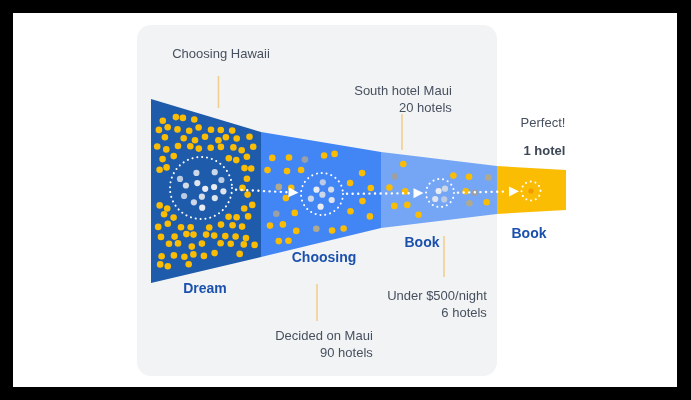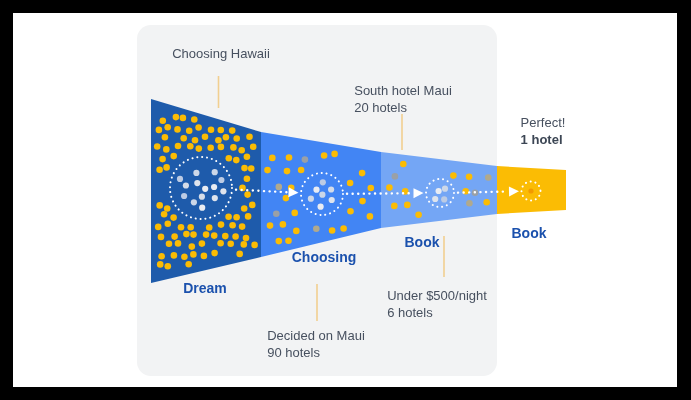--- a/index.html
+++ b/index.html
@@ -1,23 +1,23 @@
 <!DOCTYPE html>
 <html><head>
 <meta charset="utf-8">
 <style>
   html,body{margin:0;padding:0;background:#000;}
   .page{position:relative;width:691px;height:400px;background:var(--frame,#000);
         font-family:"Liberation Sans",sans-serif;overflow:hidden;}
   .canvas{position:absolute;left:13px;top:13px;width:664px;height:374px;background:var(--canvas,#fff);}
   .card{position:absolute;left:137px;top:25px;width:360px;height:351px;background:var(--card,#f2f3f4);border-radius:14px;}
   svg.funnel{position:absolute;left:0;top:0;width:691px;height:400px;}
-  .ann{position:absolute;transform:translateX(-50%);text-align:left;
+  .ann{position:absolute;transform:translateX(-50%);text-align:right;
        font-size:13px;line-height:17px;color:var(--ann,#47505f);white-space:nowrap;}
-  .ann .emph{font-weight:bold;color:var(--emph,#3c4654);}
+  .ann .emph{font-weight:bold;color:var(--emph,#3c4654);margin-top:11px;}
   .stage-label{position:absolute;transform:translateX(-50%);font-size:14px;font-weight:bold;
        color:var(--navy,#1b51ad);white-space:nowrap;}
 </style>
 </head>
 <body>
 
 <div class="page" style="--frame: #000000; --canvas: #ffffff; --card: #f2f3f4; --ann: #47505f; --navy: #1b51ad; --emph: #3c4654;">
   <div class="canvas"></div>
   <div class="card"></div>
 
@@ -220,21 +220,21 @@
   </div>
   <div class="ann" style="left:403px;top:82px">
     <div>South hotel Maui</div>
     <div>20 hotels</div>
   </div>
   <div class="ann" style="left:543px;top:114px">
     <div>Perfect!</div>
     <div class="emph">1 hotel</div>
   </div>
 
-  <div class="ann" style="left:316px;top:327px">
+  <div class="ann" style="left:324px;top:327px">
     <div>Decided on Maui</div>
     <div>90 hotels</div>
   </div>
   <div class="ann" style="left:437px;top:287px">
     <div>Under $500/night</div>
     <div>6 hotels</div>
   </div>
 
   <div class="stage-label" style="left:205px;top:280px">Dream</div>
   <div class="stage-label" style="left:324px;top:249px">Choosing</div>

